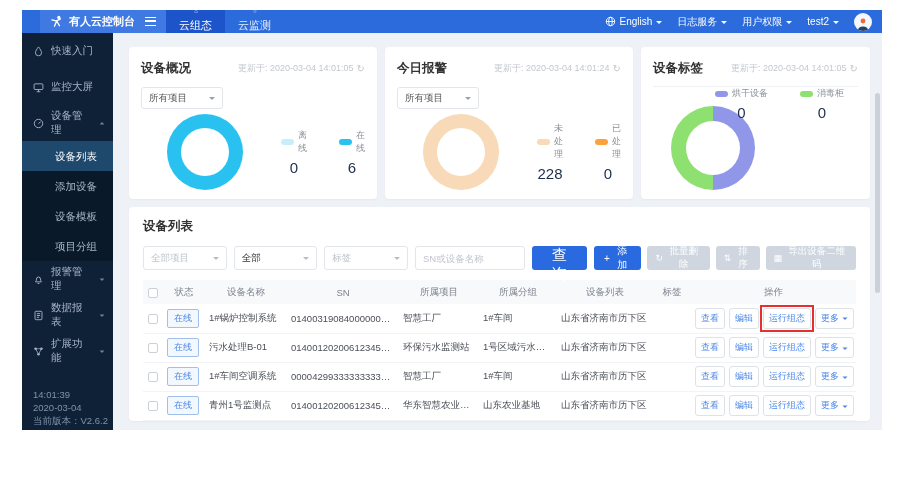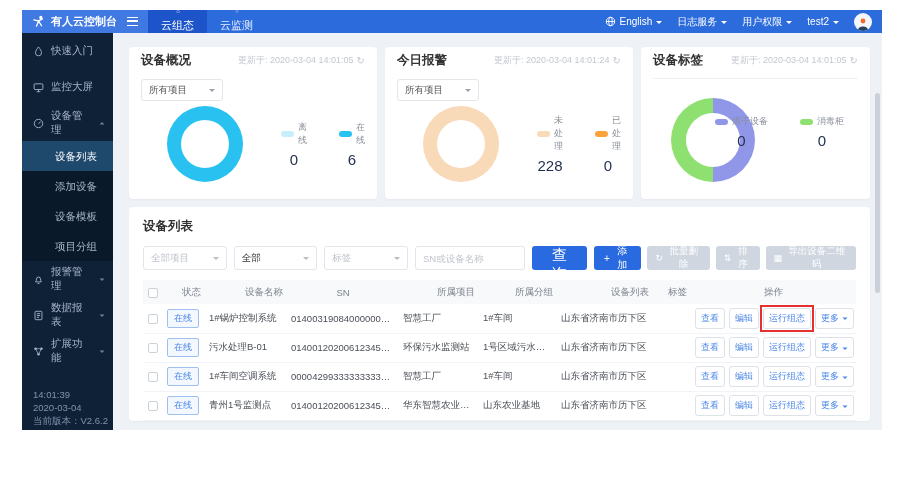--- a/index.html
+++ b/index.html
@@ -1,21 +1,21 @@
 <!DOCTYPE html>
 <html><head>
 <meta charset="utf-8">
 <style>
   * { margin:0; padding:0; box-sizing:border-box; }
   html,body { width:900px; height:478px; background:#fff; overflow:hidden;
     font-family:"Liberation Sans","DejaVu Sans",sans-serif; }
   .app { position:absolute; left:22px; top:10px; width:860px; height:420px; background:#eef1f5; }
 
   
-  .nav { position:absolute; top:0; left:0; right:0; height:23px; background:#2b6bdb; display:flex; align-items:stretch; color:#fff; z-index:5; }
+  .nav { position:absolute; top:0; left:0; right:0; height:23px; background:#2b6bdb; display:flex; align-items:stretch; color:#fff; z-index:5;padding-left:18px; }
   .nav-logo { background:#4179e2; display:flex; align-items:center; gap:6px; padding:0 10px; font-size:11px; font-weight:bold; }
   .nav-logo svg { width:13px; height:13px; }
   .burger { width:11px; height:9px; border-top:1.5px solid #fff; border-bottom:1.5px solid #fff; position:relative; margin-left:4px; }
   .burger::after { content:""; position:absolute; left:0; right:0; top:2.3px; height:1.5px; background:#fff; }
   .nav-tab { display:flex; align-items:center; gap:5px; padding:0 13px; font-size:11px; color:#e6eeff;flex-direction:column; }
   .nav-tab.active { background:#1d54c9; color:#fff; }
   .nav-tab svg { width:12px; height:12px; }
   .nav-right { margin-left:auto; display:flex; align-items:center; gap:15px; padding-right:10px; font-size:10px; }
   .nav-item { display:flex; align-items:center; gap:4px; }
   .nav-item svg { width:11px; height:11px; }
@@ -30,57 +30,57 @@
   .side-item svg { width:11px; height:11px; flex:none; }
   .side-item .caret-down,.side-item .caret-up { margin-left:auto; transform:scale(.8); color:#6e829a; }
   .submenu { background:#0a1929; }
   .sub-item { height:30px; line-height:30px; padding-left:33px; font-size:10.5px; color:#a6b4c8; }
   .sub-item.active { background:#1f486d; color:#fff; }
   .side-footer { position:absolute; left:11px; bottom:3px; font-size:9.5px; color:#7f93ab; line-height:13px; }
 
   
   .main { position:absolute; left:91px; top:23px; right:0; height:397px; background:#eef1f5; padding:14px 12px 0 16px; overflow:hidden; }
   .cards { display:flex; gap:8px; }
-  .card { background:#fff; border-radius:4px; flex:1 1 0; height:152px; padding:5px 12px; position:relative; box-shadow:0 1px 2px rgba(20,40,80,.04); }
+  .card { background:#fff; border-radius:4px; flex:1 1 0; height:152px; padding:13px 12px; position:relative; box-shadow:0 1px 2px rgba(20,40,80,.04); }
   .card-head { display:flex; justify-content:space-between; align-items:center; }
   .card-title { font-size:12.5px; font-weight:bold; color:#333; }
   .card-updated { font-size:9px; color:#c3c8cf; display:flex; gap:3px; align-items:center; }
   .refresh { font-size:10px; color:#c3c8cf; }
   .mini-select { margin-top:10px; width:82px; height:22px; border:1px solid #e2e5ea; border-radius:3px; display:inline-flex; align-items:center; justify-content:space-between; padding:0 7px; font-size:9.5px; color:#555; background:#fff; }
   .mini-select .caret-down { color:#9aa0a8; }
   .donut-row { display:flex; align-items:center; margin-top:5px; }
   .donut { width:76px; height:76px; border-radius:50%; position:relative; margin-left:26px; flex:none; }
   .donut::after { content:""; position:absolute; inset:14px; background:#fff; border-radius:50%; }
   .legend { display:flex; gap:32px; margin-left:38px; }
   .legend-item { text-align:center; }
   .legend-top { display:flex; align-items:center; gap:4px; font-size:9px; color:#8a9099; }
   .swatch { width:13px; height:6px; border-radius:3px; flex:none; }
   .legend-val { font-size:15px; color:#1f2d4d; margin-top:4px; }
   .card3 .card-head { padding-bottom:9px; border-bottom:1px solid #f0f1f4; }
   .card3 .donut { width:84px; height:84px; margin-left:18px; margin-top:14px; }
   .card3 .donut::after { inset:15px; }
-  .card3 .legend { position:absolute; right:26px; top:68px; margin-left:0; }
+  .card3 .legend { position:absolute; right:26px; top:40px; margin-left:0; }
 
   
   .list-card { margin-top:8px; background:#fff; border-radius:4px; padding:11px 14px; height:214px; box-shadow:0 1px 2px rgba(20,40,80,.04); }
   .list-title { font-size:12.5px; font-weight:bold; color:#333; }
   .filter-row { display:flex; align-items:flex-start; gap:7px; margin-top:11px; }
   .f-select { width:86px; height:24px; border:1px solid #e2e5ea; border-radius:3px; display:inline-flex; align-items:center; justify-content:space-between; padding:0 7px; font-size:9.5px; background:#fff; color:#bfc4cc; }
   .f-select.dark { color:#333; }
   .f-select .caret-down { color:#b7bcc4; }
   .f-input { width:110px; height:24px; border:1px solid #e2e5ea; border-radius:3px; padding:0 7px; font-size:9.5px; color:#333; outline:none; }
   .f-input::placeholder { color:#c0c5cd; }
   .btn-query { height:24px; padding:0 13px; background:#2a6ae0; color:#fff; border:none; border-radius:3px; font-size:15px; cursor:pointer; }
   .right-actions { margin-left:auto; display:flex; gap:6px; }
   .btn-add { background:#2a6ae0; color:#fff; height:24px; padding:0 10px; border-radius:3px; font-size:10px; border:none; display:flex; align-items:center; gap:3px; cursor:pointer; }
   .btn-gray { background:#cfd6e0; color:#fff; height:24px; padding:0 8px; border-radius:3px; font-size:9.5px; border:none; display:flex; align-items:center; gap:3px; cursor:pointer; }
   .btn-gray .gicon { font-size:9px; }
 
   table { width:100%; border-collapse:collapse; table-layout:fixed; margin-top:10px; font-size:9.5px; color:#4a4f57; }
-  thead th { background:#f8f9fb; color:#7d848e; font-weight:normal; height:24px; text-align:right; padding:0 4px; font-size:9.5px; }
+  thead th { background:#f8f9fb; color:#7d848e; font-weight:normal; height:24px; text-align:center; padding:0 4px; font-size:9.5px; }
   th.c,td.c { text-align:center; }
   td { height:29px; border-bottom:1px solid #f2f3f6; padding:0 4px; overflow:hidden; white-space:nowrap; text-overflow:ellipsis; }
   .cb { display:inline-block; width:10px; height:10px; border:1px solid #ccd1d8; border-radius:2px; background:#fff; vertical-align:middle; }
   .badge { display:inline-block; min-width:24px; text-align:center; border:1px solid #9fc0ee; color:#4a86e8; background:#f3f8ff; border-radius:2px; font-size:9px; padding:2px 6px; }
   .ops { display:flex; gap:4px; align-items:center; }
   .op-btn { background:#fff; border:1px solid #dde1e8; color:#4a86e8; border-radius:3px; font-size:9px; padding:3px 5px; display:inline-flex; align-items:center; gap:3px; cursor:pointer; white-space:nowrap; }
   .op-btn .caret-down { transform:scale(.85); }
   .annotate { position:relative; }
   .annotate::before { content:""; position:absolute; inset:-4px; border:2px solid #e63030; pointer-events:none; }
 

